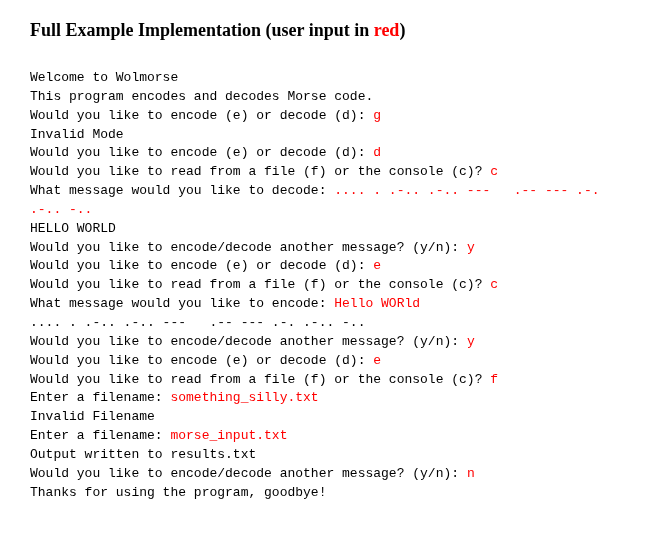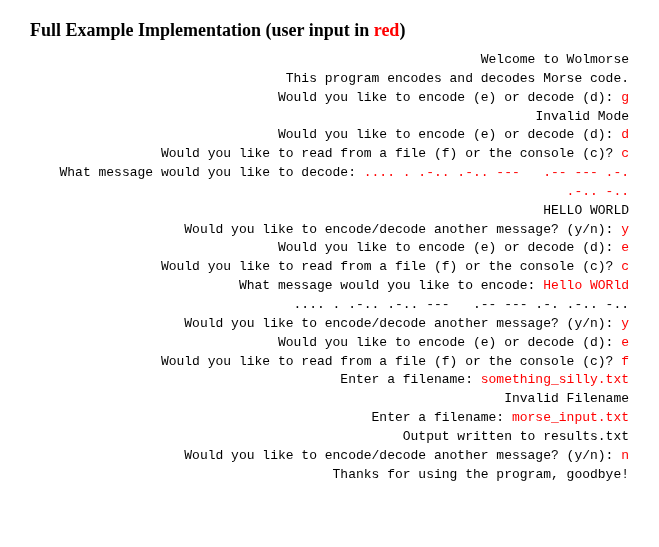--- a/index.html
+++ b/index.html
@@ -6,33 +6,32 @@
     margin: 0;
     padding: 20px 30px;
     font-family: "Times New Roman", Times, serif;
     background: #fff;
     width: 659px;
     box-sizing: border-box;
   }
   h2 {
     font-size: 18px;
     font-weight: bold;
-    margin: 0 0 10px 0;
+    margin: 0 0 28px 0;
     color: #000;
   }
   h2 .red {
     color: #ff0000;
   }
   .terminal {
     font-family: "Courier New", Courier, monospace;
     font-size: 13px;
     line-height: 1.45;
     color: #000;
     white-space: pre-wrap;
-    text-align: right;
   }
   .line {
     display: block;
   }
   .prompt {
     color: #000;
   }
   .input {
     color: #ff0000;
   }

